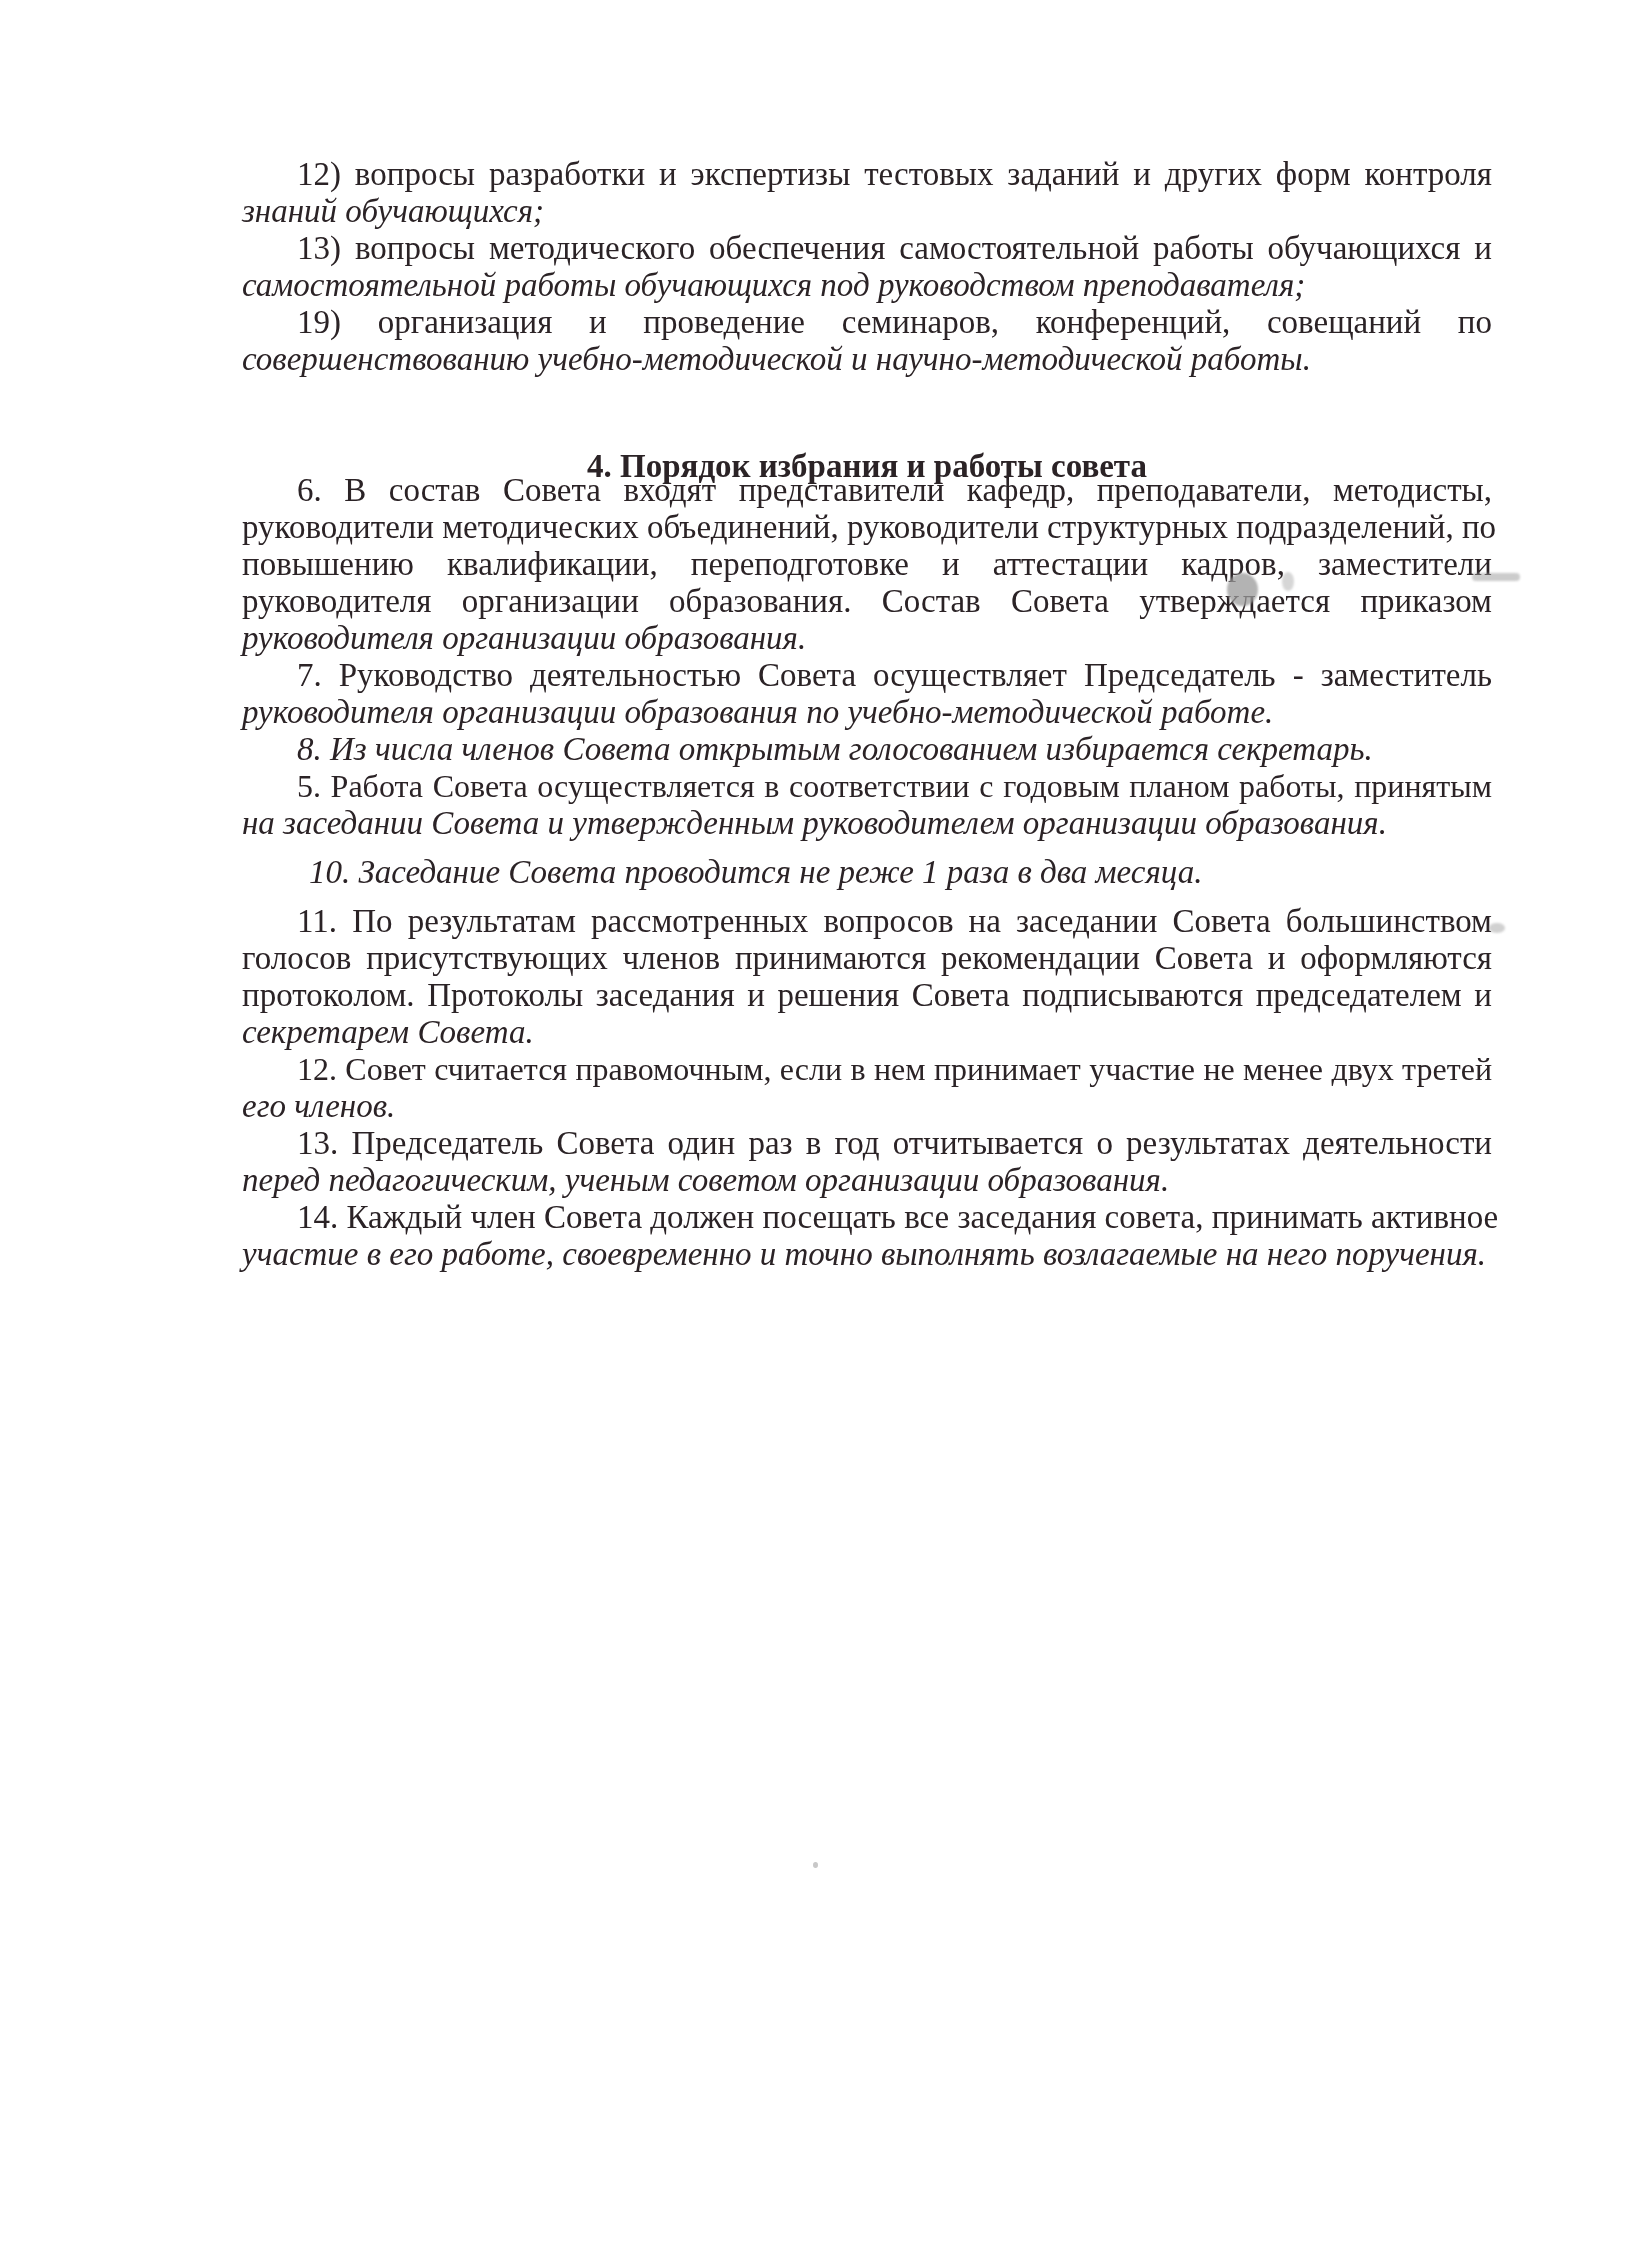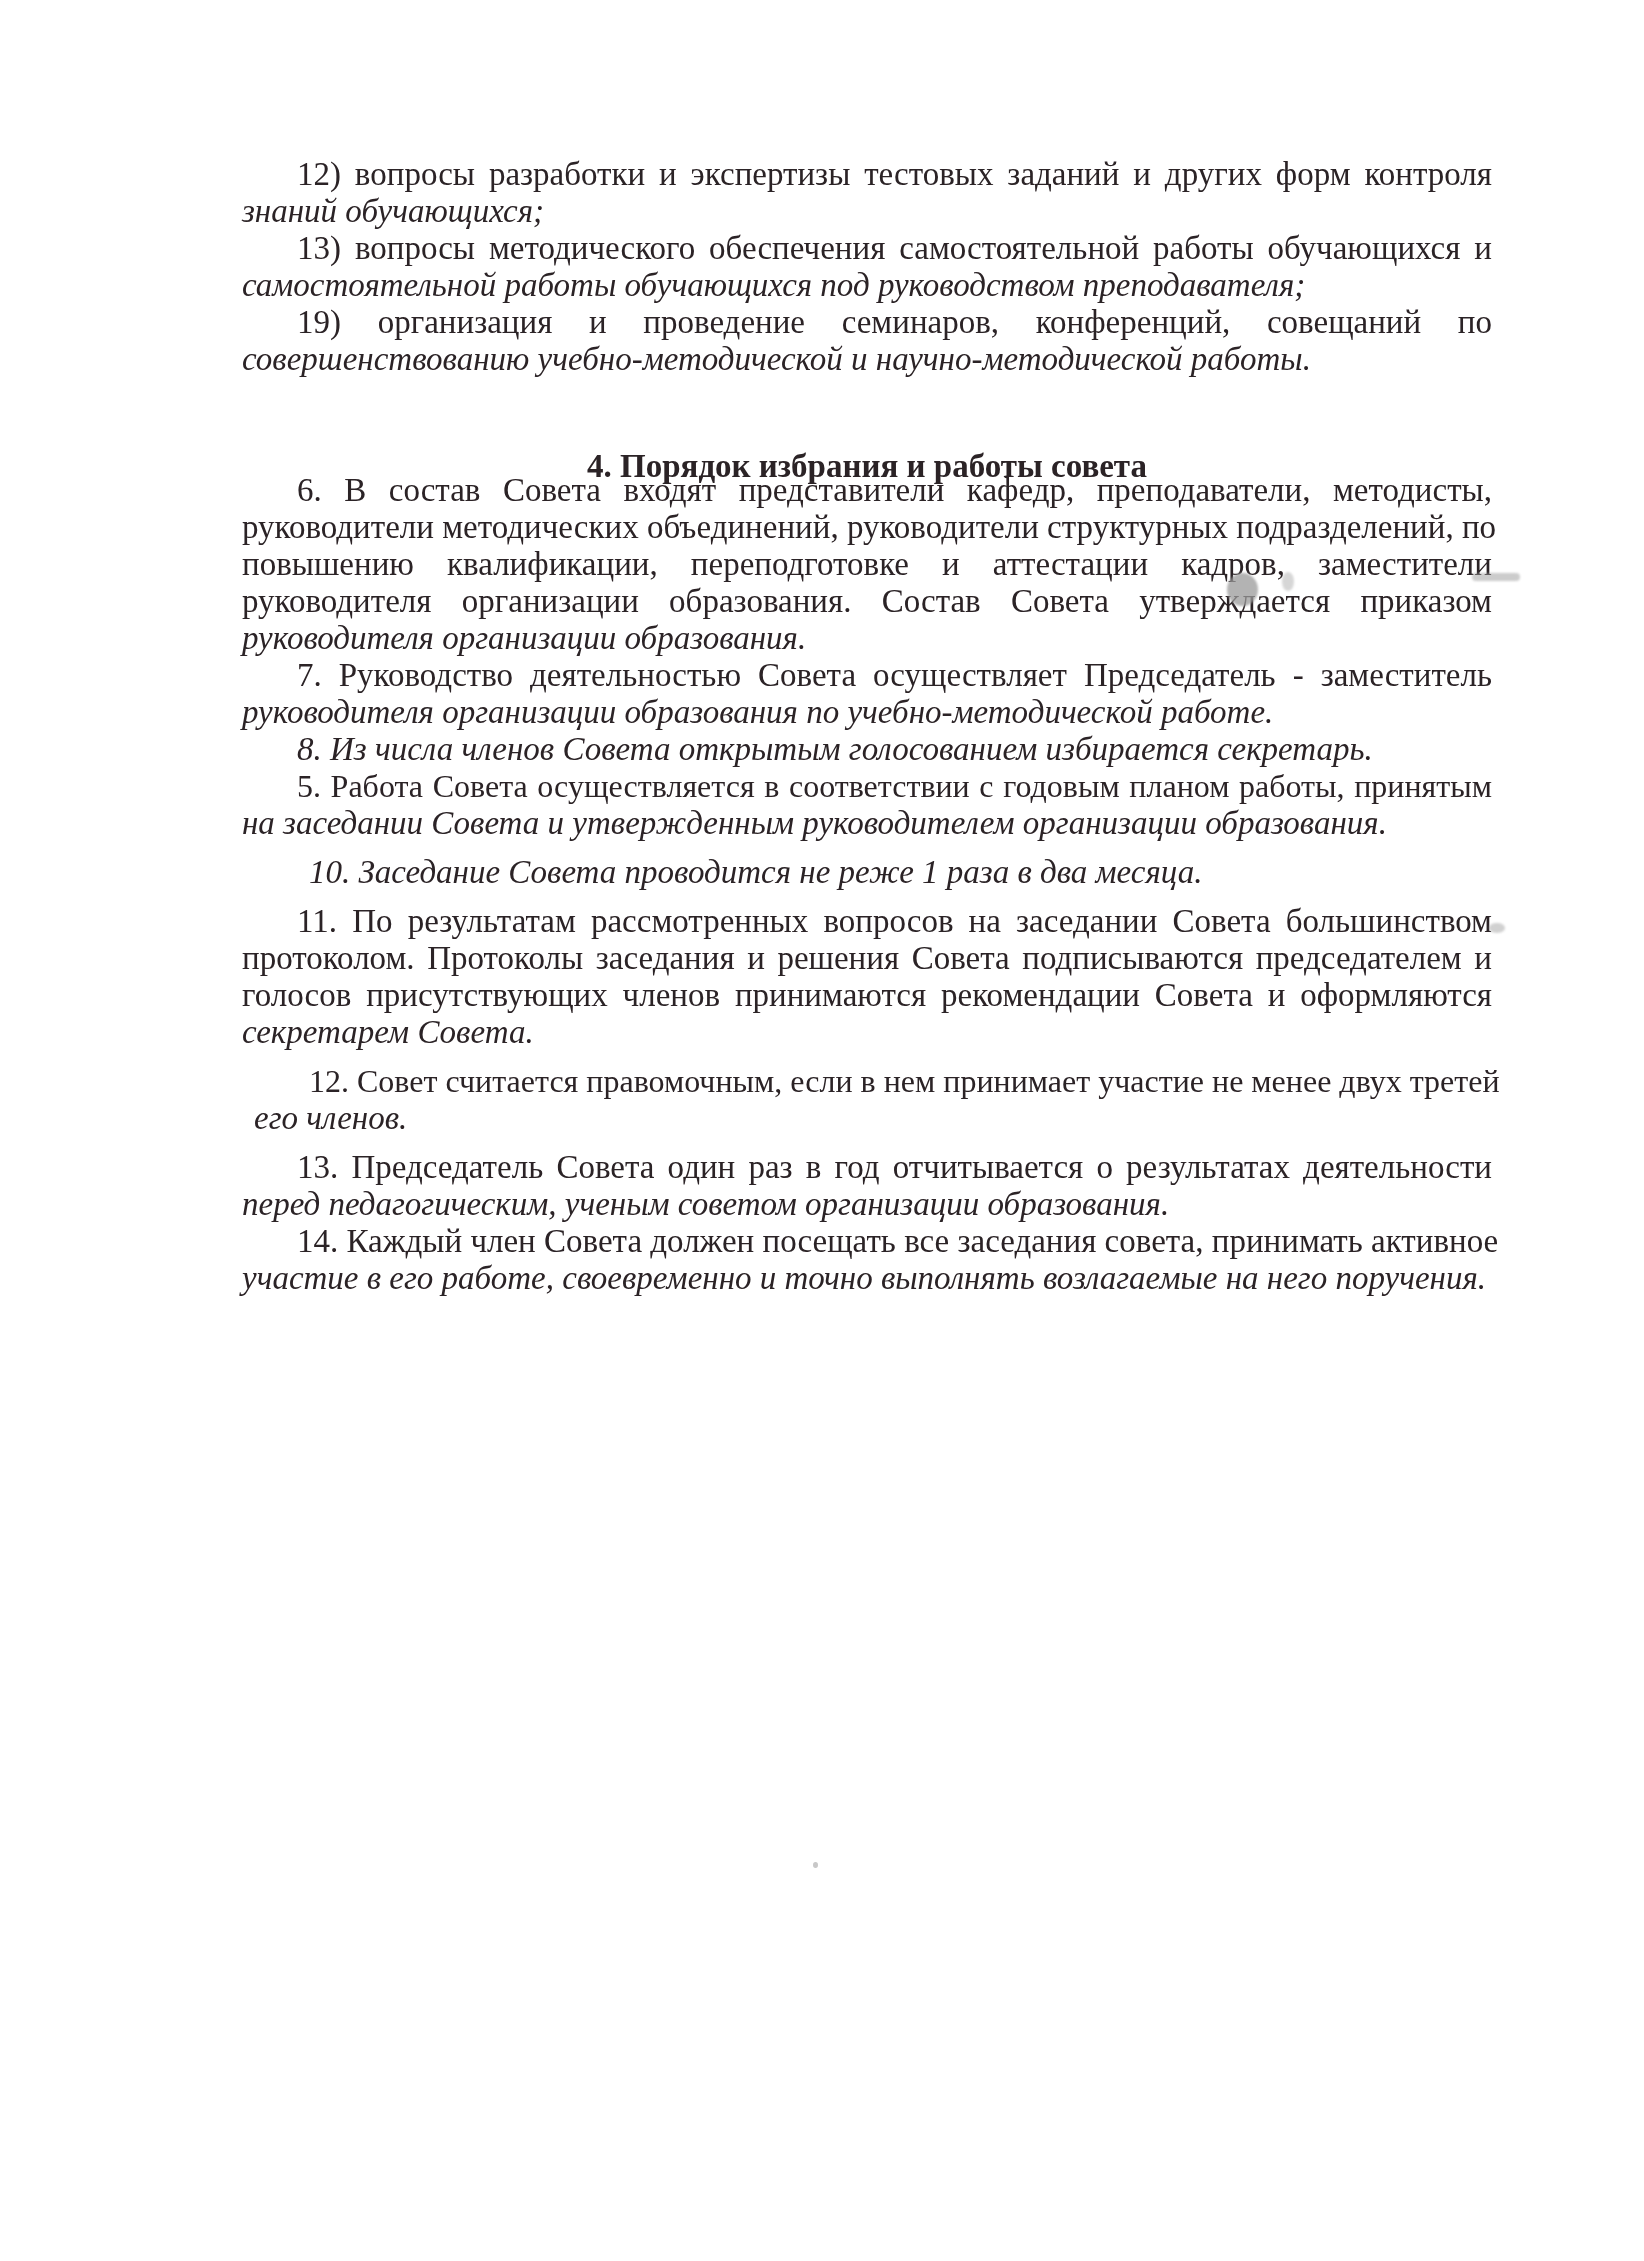--- a/index.html
+++ b/index.html
@@ -58,25 +58,25 @@
   </p>
   <p style="margin:0">
     <span class="line indent" style="font-size: 32px;">5. Работа Совета осуществляется в соответствии с годовым планом работы, принятым</span>
     <span class="line last">на заседании Совета и утвержденным руководителем организации образования.</span>
   </p>
   <p style="margin:12px">
     <span class="line indent last">10. Заседание Совета проводится не реже 1 раза в два месяца.</span>
   </p>
   <p style="margin:0">
     <span class="line indent">11. По результатам рассмотренных вопросов на заседании Совета большинством</span>
+    <span class="line">голосов присутствующих членов принимаются рекомендации Совета и оформляются</span>
     <span class="line">протоколом. Протоколы заседания и решения Совета подписываются председателем и</span>
-    <span class="line">голосов присутствующих членов принимаются рекомендации Совета и оформляются</span>
     <span class="line last">секретарем Совета.</span>
   </p>
-  <p style="margin:12px">
+  <p style="margin:0">
     <span class="line indent" style="font-size: 32px;">12. Совет считается правомочным, если в нем принимает участие не менее двух третей</span>
     <span class="line last">его членов.</span>
   </p>
   <p style="margin:0">
     <span class="line indent">13. Председатель Совета один раз в год отчитывается о результатах деятельности</span>
     <span class="line last">перед педагогическим, ученым советом организации образования.</span>
   </p>
   <p style="margin:0">
     <span class="line indent" style="font-size: 33px;">14. Каждый член Совета должен посещать все заседания совета, принимать активное</span>
     <span class="line last">участие в его работе, своевременно и точно выполнять возлагаемые на него поручения.</span>

